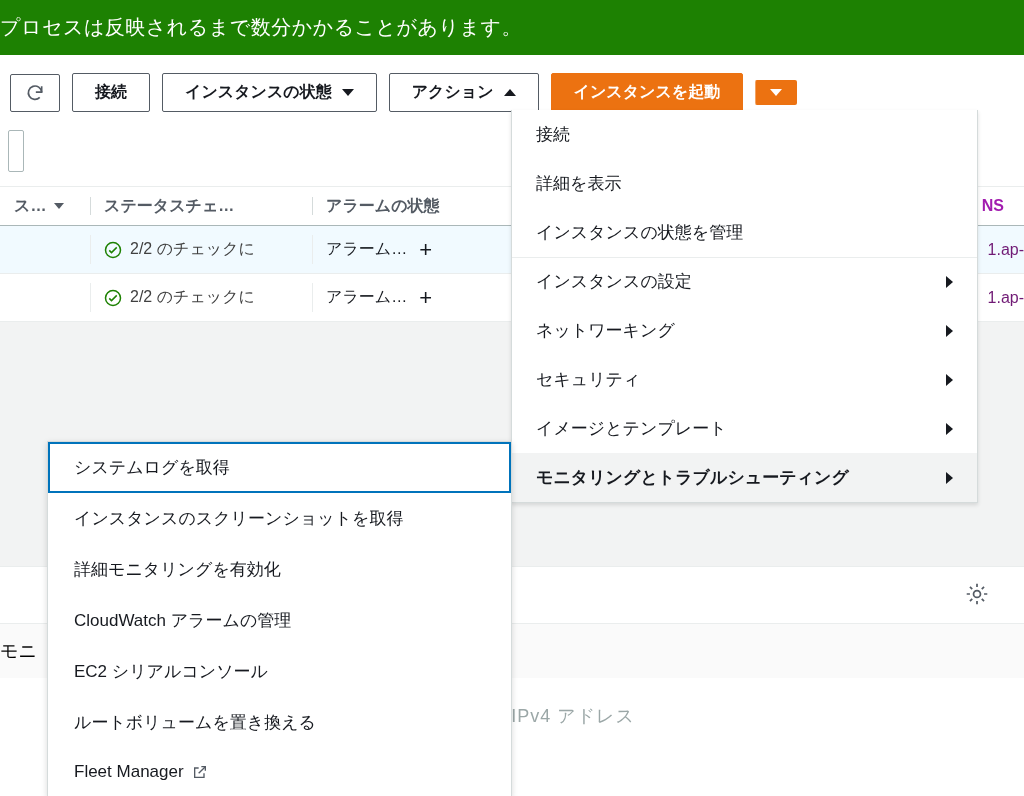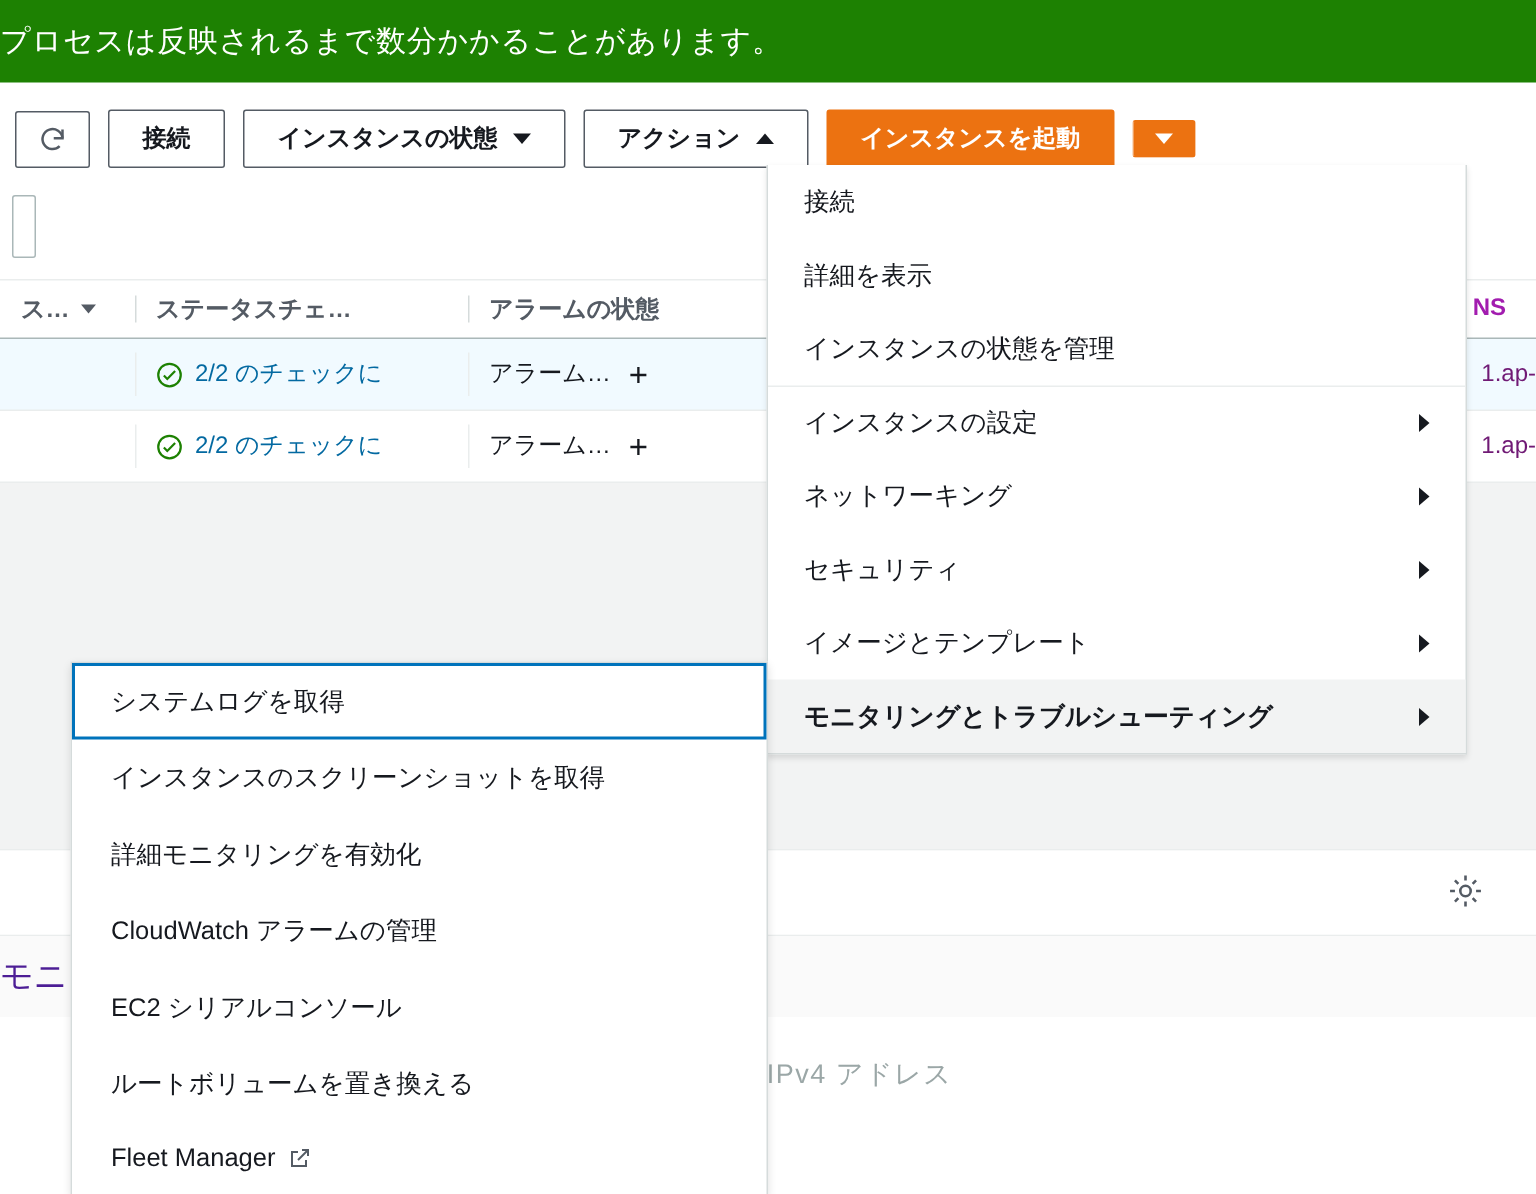--- a/index.html
+++ b/index.html
@@ -141,21 +141,21 @@
   .c3 { flex: 1; min-width: 0; }
   .c-right {
     margin-left: auto;
     padding-right: 0;
     color: #701a75;
     white-space: nowrap;
   }
   .check-ok {
     width: 18px; height: 18px; flex: none;
   }
-  .status-text { color: #0369a1; white-space: nowrap; overflow: hidden; text-overflow: clip; }
+  .status-text { color: #404040; white-space: nowrap; overflow: hidden; text-overflow: clip; }
   .alarm-text { color: #16191f; white-space: nowrap; overflow: hidden; text-overflow: ellipsis; max-width: 120px; }
   .plus {
     font-size: 22px; font-weight: 400; color: #16191f; line-height: 1;
     padding: 0 4px;
   }
 
   
   .below {
     background: #f2f3f3;
     height: 245px;
@@ -195,22 +195,22 @@
 
   .tabs-strip {
     border-top: 1px solid #eaeded;
     height: 55px;
     background: #fafafa;
     display: flex;
     align-items: center;
   }
   .tabs-left {
     padding-left: 0;
-    font-size: 22px;
-    color: #4c1d95;
+    font-size: 18px;
+    color: #000000;
   }
 
   .footer-label {
     text-align: center;
     color: #9ba7a7;
     font-size: 18px;
     padding-top: 26px;
     letter-spacing: 1px;
   }
 

